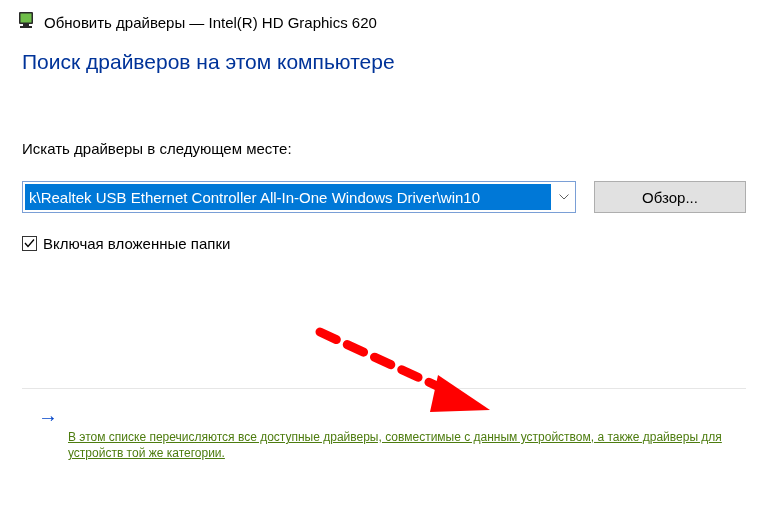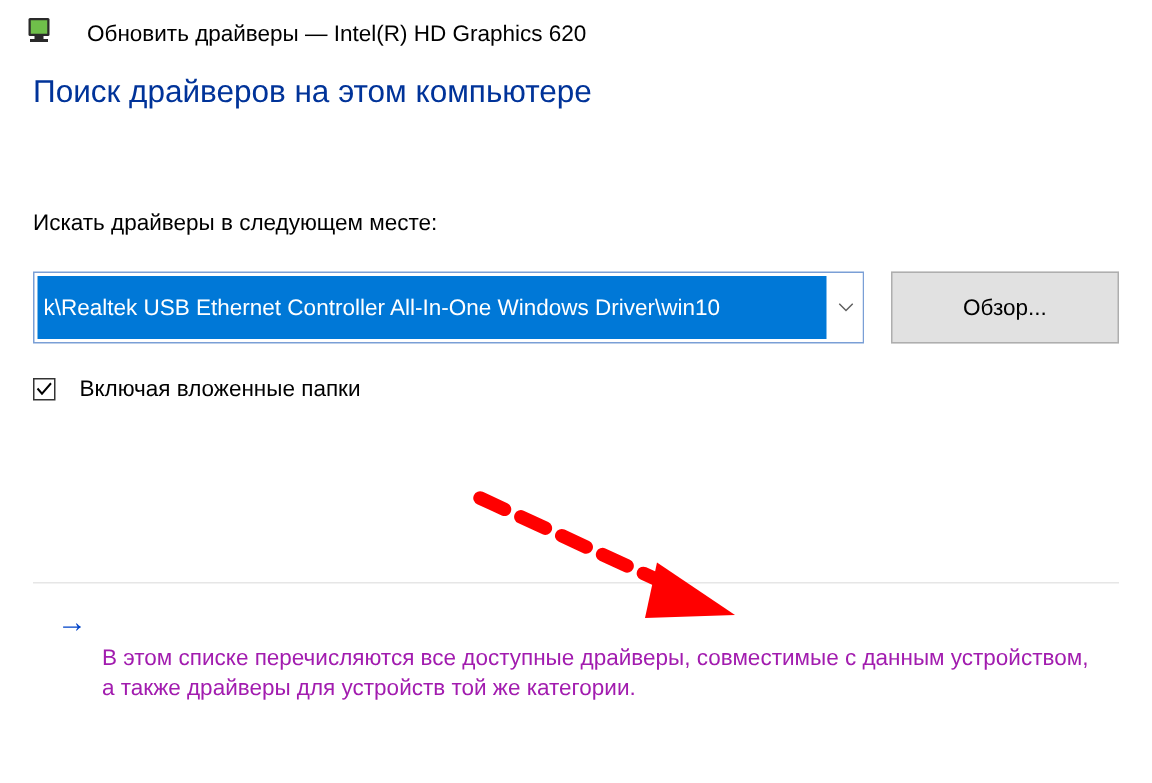--- a/index.html
+++ b/index.html
@@ -12,21 +12,21 @@
     background: #fff;
     color: #000;
     position: relative;
     overflow: hidden;
   }
 
   
   .titlebar {
     display: flex;
     align-items: center;
-    gap: 24px;
+    gap: 10px;
     padding: 12px 18px 4px 18px;
   }
   .device-icon {
     width: 16px;
     position: relative;
   }
   .device-icon svg { display: block; }
 
   .title-text {
     font-size: 15px;
@@ -53,21 +53,21 @@
     display: flex;
     align-items: stretch;
     gap: 18px;
   }
 
   .combo {
     flex: 1;
     display: flex;
     align-items: stretch;
     border: 1px solid #7a9fd6;
-    height: 48px;
+    height: 32px;
     background: #fff;
   }
   .combo-input {
     flex: 1;
     border: none;
     padding: 0 2px 0 4px;
     font-family: inherit;
     font-size: 15px;
     color: #fff;
     background: #0078d7;
@@ -93,21 +93,21 @@
     border: 1px solid #aeaeae;
     background: #e1e1e1;
     font-family: inherit;
     font-size: 15px;
     cursor: pointer;
   }
 
   .checkbox-row {
     display: flex;
     align-items: center;
-    gap: 16px;
+    gap: 6px;
     margin-top: 22px;
   }
   .checkbox-box {
     width: 15px;
     height: 15px;
     border: 1px solid #333;
     display: flex;
     align-items: center;
     justify-content: center;
     background: #fff;
@@ -133,25 +133,26 @@
     color: #0043c8;
     font-size: 20px;
     line-height: 1;
   }
   .option-title {
     color: #0043c8;
     font-size: 20px;
     font-weight: 400;
   }
   .option-desc {
-    color: #a21caf;
-    font-size: 15px;
+    color: #4d7c0f;
+    font-size: 12px;
     margin-top: 4px;
     padding-left: 30px;
     line-height: 1.35;
+    text-decoration: underline;
   }
 
   
   .anno-arrow {
     position: absolute;
     left: 310px;
     top: 320px;
     pointer-events: none;
   }
 </style>

